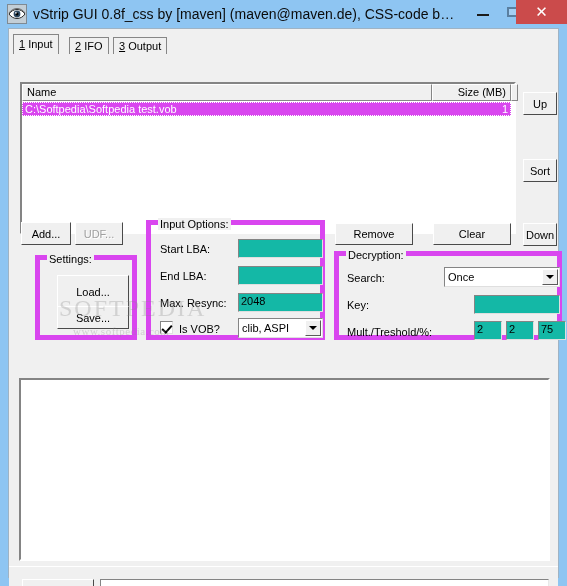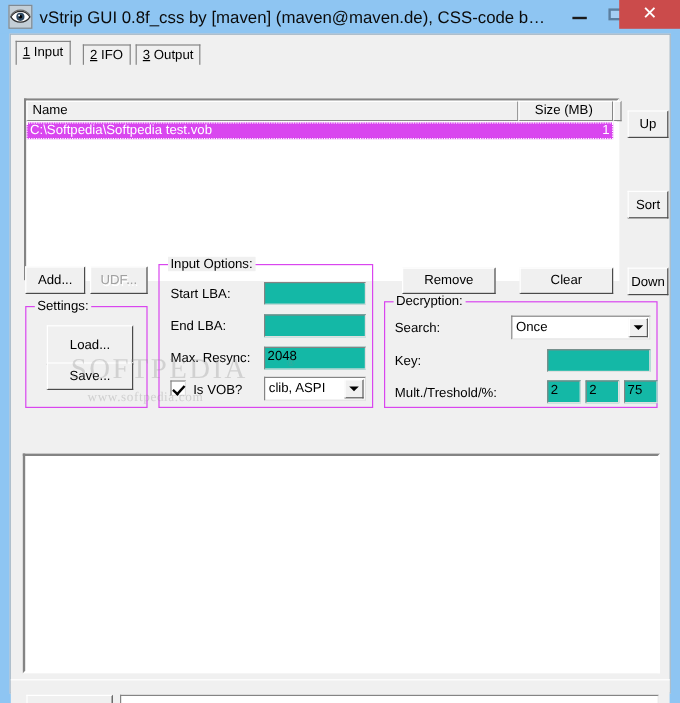--- a/index.html
+++ b/index.html
@@ -163,22 +163,23 @@
     position: absolute;
     left: 0; right: 0; top: 50%;
     transform: translateY(-50%);
     line-height: 12px;
   }
   .btn.disabled .lbl { color: #a0a0a0; text-shadow: 1px 1px 0 #ffffff; }
   .btn u { text-decoration: underline; }
 
   .grp {
     position: absolute;
-    border: 1px solid #d946ef;
-    box-sizing: border-box;
+    border: 5px solid #d946ef;
+    box-sizing: border-box;
+    margin-left: 14px;
   }
   .grp > .grp-title {
     position: absolute;
     top: -7px; left: 7px;
     background: #f0f0f0;
     padding: 0 2px;
     font-size: 11px;
     color: #000;
     white-space: nowrap;
   }
@@ -258,21 +259,21 @@
     border-color: #ffffff #868686 #868686 #ffffff;
     box-sizing: border-box;
     font-size: 11px;
     color: #000;
     line-height: 15px;
     cursor: default;
     overflow: hidden;
     white-space: nowrap;
   }
   #lv-col-name { left: 0; width: 410px; padding-left: 4px; }
-  #lv-col-size { left: 410px; width: 79px; text-align: right; padding-right: 16px; }
+  #lv-col-size { left: 410px; width: 79px; text-align: right; padding-right: 4px; }
   #lv-col-pad  { left: 489px; width: 7px; }
   #lv-body {
     position: absolute;
     left: 0; top: 17px; right: 0; bottom: 0;
     background: #ffffff;
     overflow: hidden;
   }
   #lv-row {
     position: absolute;
     left: 0; top: 1px;

